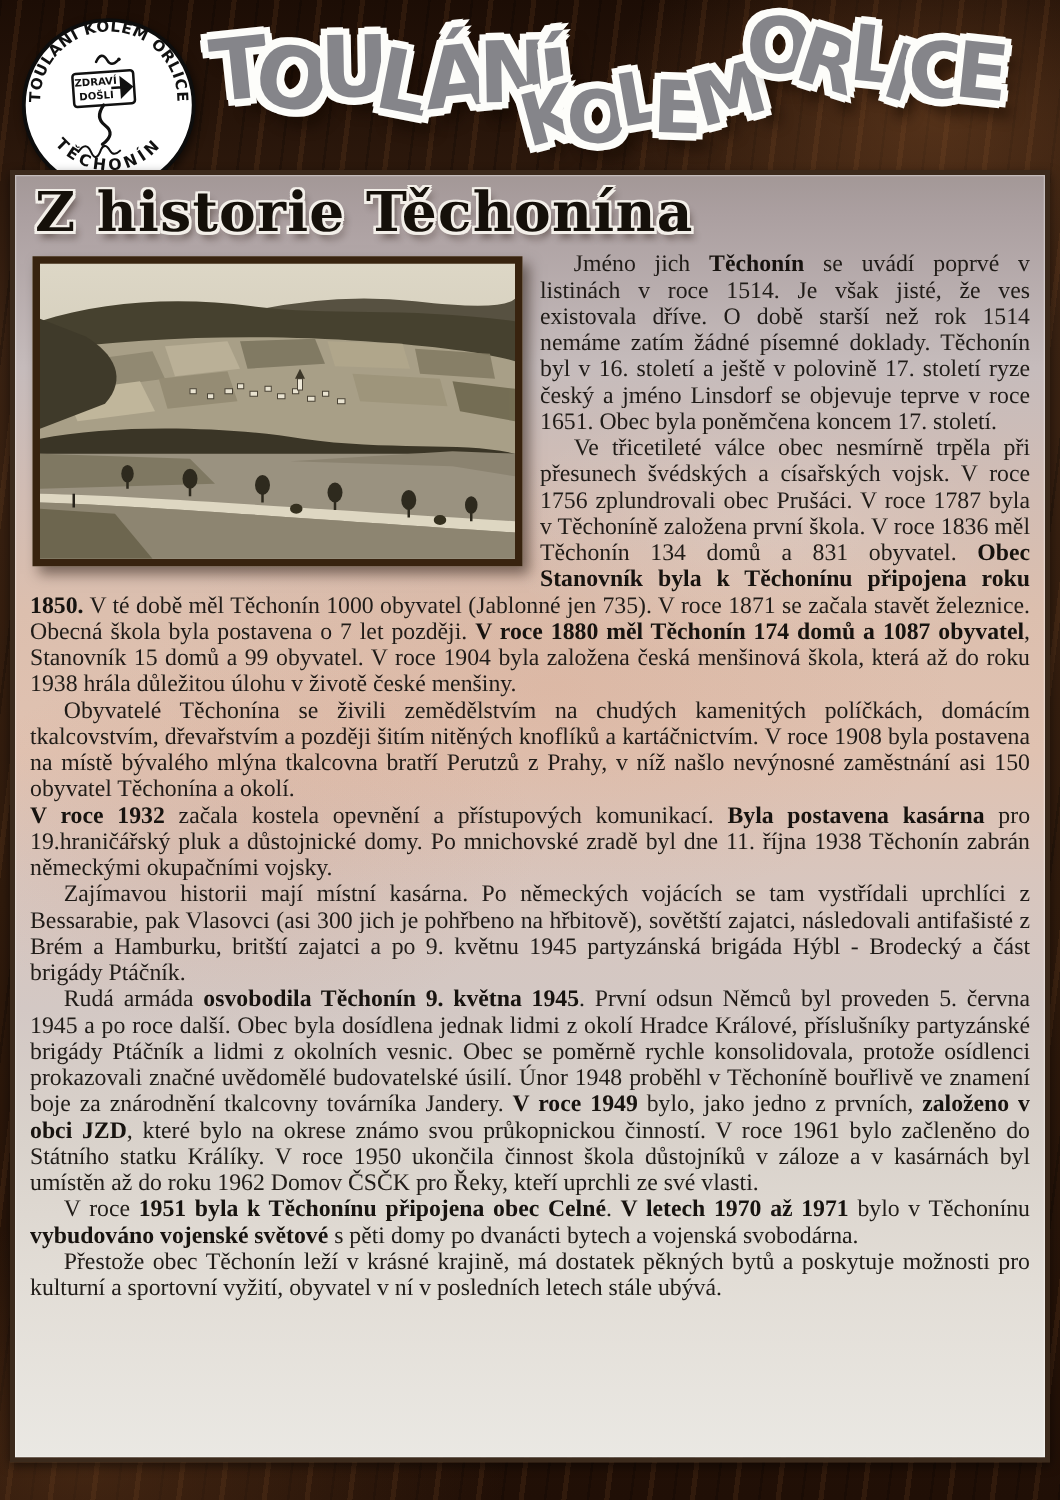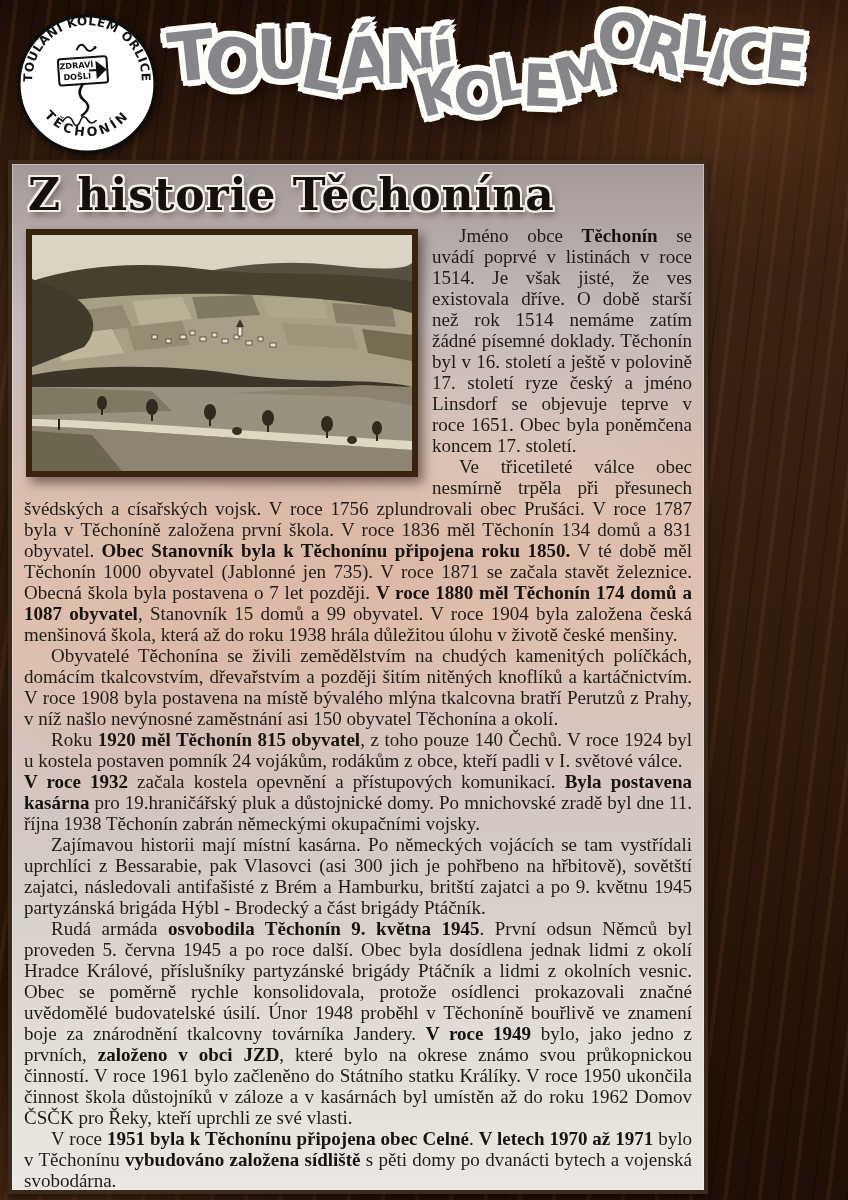--- a/index.html
+++ b/index.html
@@ -31,21 +31,21 @@
       -4px -4px 0 #fdfdfa, 4px -4px 0 #fdfdfa, -4px 4px 0 #fdfdfa, 4px 4px 0 #fdfdfa,
       10px 12px 10px rgba(18,8,2,.6);}
   .wd span:nth-child(odd){transform:rotate(-8deg) translateY(2px);}
   .wd span:nth-child(even){transform:rotate(9deg) translateY(8px);}
   .wd span:nth-child(3n){transform:rotate(-3deg) translateY(-3px);}
   .w1{left:0;top:14px;font-size:68px;transform:rotate(2deg);}
   .w2{left:248px;top:44px;font-size:58px;transform:rotate(-7deg);}
   .w3{left:428px;top:6px;font-size:62px;transform:rotate(9deg);}
 
   
-  .panel{position:absolute;left:8px;top:160px;width:700px;height:1034px;box-sizing:border-box;
+  .panel{position:absolute;left:8px;top:136px;width:832px;height:1034px;box-sizing:border-box;
     border:4px solid #3b2a1c;padding:6px 12px 8px 12px;overflow:hidden;
     background:
       radial-gradient(300px 160px at 72% 28%, rgba(255,255,255,.14), transparent 70%),
       radial-gradient(340px 220px at 22% 52%, rgba(196,126,96,.14), transparent 70%),
       radial-gradient(460px 260px at 52% 40%, rgba(208,142,112,.16), transparent 70%),
       linear-gradient(180deg,#a39897 0%,#ab9fa0 3%,#c6bcbc 15%,#d2bdb4 25%,#dcbfae 34%,#e0c2b1 45%,#d8c6be 55%,#d3c8c4 65%,#d9d2cb 75%,#e2ddd6 86%,#eae8e3 100%);
     box-shadow: inset 0 0 0 1px rgba(255,255,255,.35), 0 3px 8px rgba(0,0,0,.5);}
   h1{margin:0 0 6px 4px;font-family:"DejaVu Serif",serif;font-weight:bold;font-size:44px;line-height:1.12;
     color:#15100a;letter-spacing:1px;
     text-shadow:
@@ -158,22 +158,22 @@
             <rect x="344" y="198" width="2" height="8"></rect>
         </g>
         <ellipse cx="205" cy="196" rx="5" ry="4" fill="#35301f"></ellipse>
         <ellipse cx="320" cy="205" rx="5" ry="4" fill="#35301f"></ellipse>
         <path d="M0,191 C90,194 210,204 380,215 L380,236 L0,236 Z" fill="#8d8571"></path>
         <polygon points="0,196 60,200 90,236 0,236" fill="#6d664f"></polygon>
         <rect x="26" y="184" width="2" height="11" fill="#26221a"></rect>
       </svg>
     </figure>
 
-  <p class="ind"><span>Jméno obce </span><b>Těchonín</b><span> se uvádí poprvé v listinách v roce 1514. Je však jisté, že ves existovala dříve. O době starší než rok 1514 nemáme zatím žádné písemné doklady. Těchonín byl v 16. století a ještě v polovině 17. století ryze český a jméno Linsdorf se objevuje teprve v roce 1651. Obec byla poněmčena koncem 17. století.</span></p>
+  <p class="ind"><span>Jméno jich </span><b>Těchonín</b><span> se uvádí poprvé v listinách v roce 1514. Je však jisté, že ves existovala dříve. O době starší než rok 1514 nemáme zatím žádné písemné doklady. Těchonín byl v 16. století a ještě v polovině 17. století ryze český a jméno Linsdorf se objevuje teprve v roce 1651. Obec byla poněmčena koncem 17. století.</span></p>
       <p class="ind"><span>Ve třicetileté válce obec nesmírně trpěla při přesunech švédských a císařských vojsk. V roce 1756 zplundrovali obec Prušáci. V roce 1787 byla v Těchoníně založena první škola. V roce 1836 měl Těchonín 134 domů a 831 obyvatel. </span><b>Obec Stanovník byla k Těchonínu připojena roku 1850.</b><span> V té době měl Těchonín 1000 obyvatel (Jablonné jen 735). V roce 1871 se začala stavět železnice. Obecná škola byla postavena o 7 let později. </span><b>V roce 1880 měl Těchonín 174 domů a 1087 obyvatel</b><span>, Stanovník 15 domů a 99 obyvatel. V roce 1904 byla založena česká menšinová škola, která až do roku 1938 hrála důležitou úlohu v životě české menšiny.</span></p>
       <p class="ind"><span>Obyvatelé Těchonína se živili zemědělstvím na chudých kamenitých políčkách, domácím tkalcovstvím, dřevařstvím a později šitím nitěných knoflíků a kartáčnictvím. V roce 1908 byla postavena na místě bývalého mlýna tkalcovna bratří Perutzů z Prahy, v níž našlo nevýnosné zaměstnání asi 150 obyvatel Těchonína a okolí.</span></p>
-      <p class="ind"><span>Roku </span><b>1920 měl Těchonín 815 obyvatel</b><span>, z toho pouze 140 Čechů. V roce 1924 byl u kostela postaven pomník 24 vojákům, rodákům z obce, kteří padli v I. světové válce.</span></p>
       <p><b>V roce 1932</b><span> začala kostela opevnění a přístupových komunikací. </span><b>Byla postavena kasárna</b><span> pro 19.hraničářský pluk a důstojnické domy. Po mnichovské zradě byl dne 11. října 1938 Těchonín zabrán německými okupačními vojsky.</span></p>
       <p class="ind"><span>Zajímavou historii mají místní kasárna. Po německých vojácích se tam vystřídali uprchlíci z Bessarabie, pak Vlasovci (asi 300 jich je pohřbeno na hřbitově), sovětští zajatci, následovali antifašisté z Brém a Hamburku, britští zajatci a po 9. květnu 1945 partyzánská brigáda Hýbl - Brodecký a část brigády Ptáčník.</span></p>
       <p class="ind"><span>Rudá armáda </span><b>osvobodila Těchonín 9. května 1945</b><span>. První odsun Němců byl proveden 5. června 1945 a po roce další. Obec byla dosídlena jednak lidmi z okolí Hradce Králové, příslušníky partyzánské brigády Ptáčník a lidmi z okolních vesnic. Obec se poměrně rychle konsolidovala, protože osídlenci prokazovali značné uvědomělé budovatelské úsilí. Únor 1948 proběhl v Těchoníně bouřlivě ve znamení boje za znárodnění tkalcovny továrníka Jandery. </span><b>V roce 1949</b><span> bylo, jako jedno z prvních, </span><b>založeno v obci JZD</b><span>, které bylo na okrese známo svou průkopnickou činností. V roce 1961 bylo začleněno do Státního statku Králíky. V roce 1950 ukončila činnost škola důstojníků v záloze a v kasárnách byl umístěn až do roku 1962 Domov ČSČK pro Řeky, kteří uprchli ze své vlasti.</span></p>
-      <p class="ind"><span>V roce </span><b>1951 byla k Těchonínu připojena obec Celné</b><span>. </span><b>V letech 1970 až 1971</b><span> bylo v Těchonínu </span><b>vybudováno založena sídliště</b><span> s pěti domy po dvanácti bytech a vojenská svobodárna.</span></p>
+      <p class="ind"><span>V roce </span><b>1951 byla k Těchonínu připojena obec Celné</b><span>. </span><b>V letech 1970 až 1971</b><span> bylo v Těchonínu </span><b>vybudováno vojenské světové</b><span> s pěti domy po dvanácti bytech a vojenská svobodárna.</span></p>
+      <p class="ind"><span>Přestože obec Těchonín leží v krásné krajině, má dostatek pěkných bytů a poskytuje možnosti pro kulturní a sportovní vyžití, obyvatel v ní v posledních letech stále ubývá.</span></p>
     </div>
 </main>
 
 </body></html>

